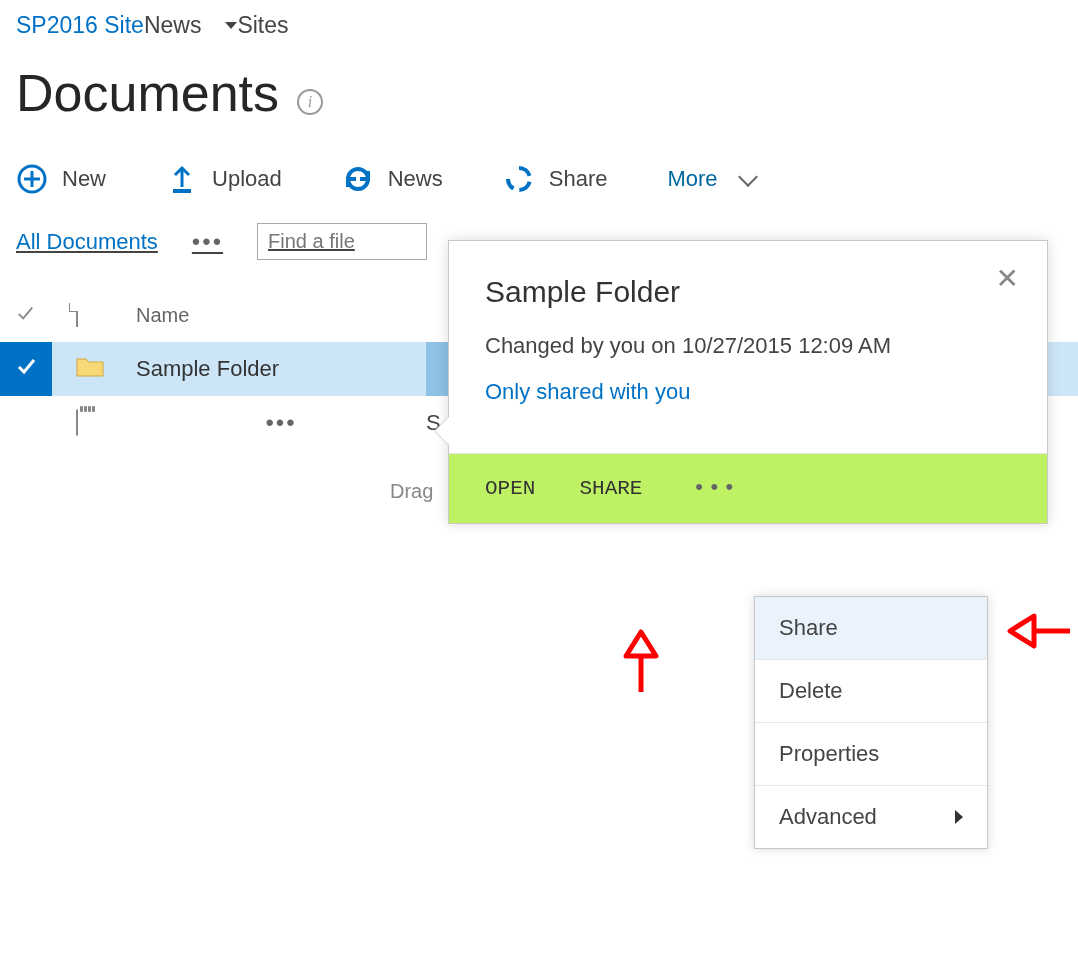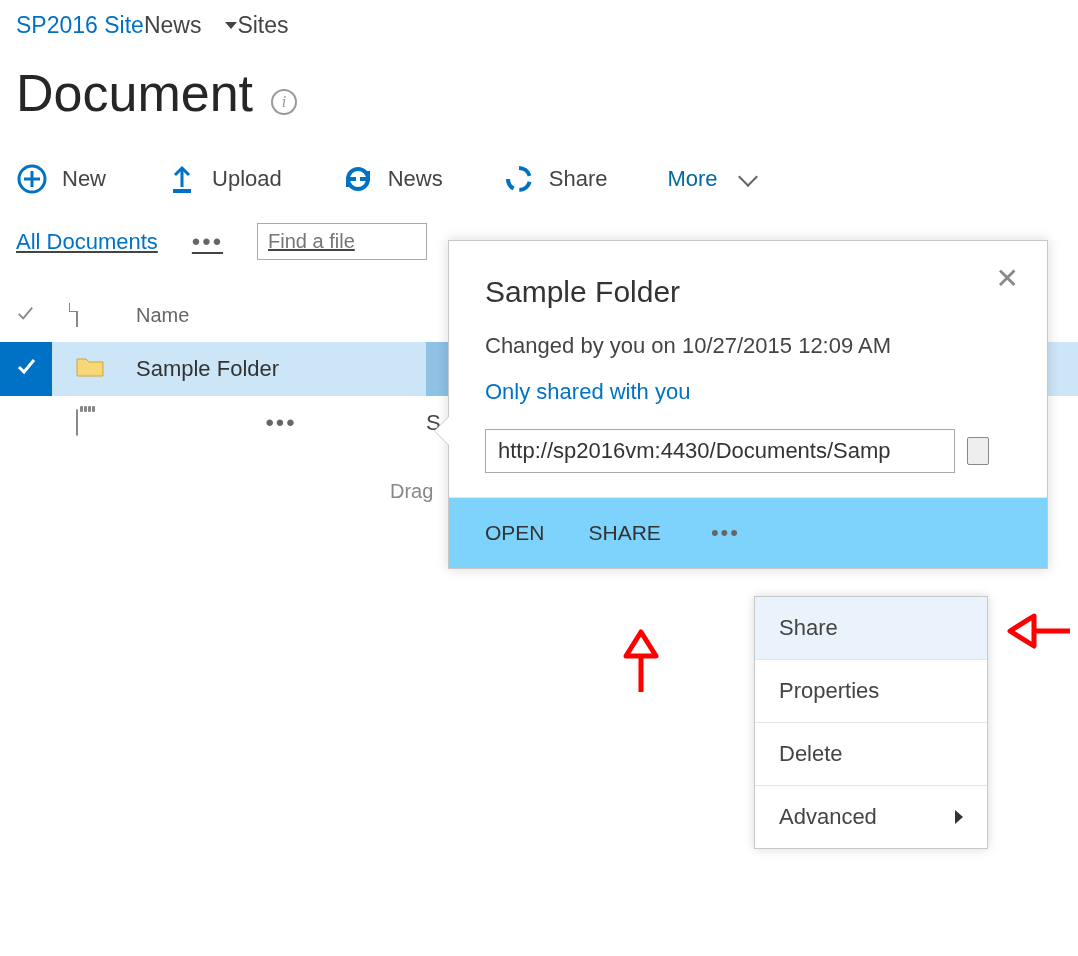--- a/index.html
+++ b/index.html
@@ -173,24 +173,24 @@
   .clip-icon {
     width:22px; height:28px; border:1px solid #888;
     position:relative; border-radius:2px; background:#eee;
   }
   .close-x {
     position:absolute; top:24px; right:28px;
     font-size:28px; color:#888; cursor:pointer; line-height:1;
     font-weight:400;
   }
   .callout-footer {
-    background:#7dd3fc; border-top:1px solid #e6e6e6;
+    background:#bef264; border-top:1px solid #e6e6e6;
     display:flex; align-items:center; gap:44px;
     padding: 22px 36px;
-    font-size: 21px; color:#333;
+    font-size: 21px; color:#333;font-family:Liberation Mono, monospace;
   }
   .callout-footer .dots { font-size:22px;}
   
   .submenu {
     position:absolute;
     left: 754px; top: 596px;
     width: 234px;
     background:#fff;
     border:1px solid #c8c8c8;
     box-shadow: 0 0 10px rgba(0,0,0,0.15);
@@ -222,21 +222,21 @@
 <div class="topnav">
   <span class="site">SP2016 Site</span>
   <span class="item news">
     <span>News</span>
     <span class="dropdown-triangle"></span>
   </span>
   <span class="item">Sites</span>
 </div>
 
 <div class="page-title-row">
-  <span class="page-title">Document</span>
+  <span class="page-title">Documents</span>
   <span class="info-icon">i</span>
 </div>
 
 <div class="toolbar">
   <div class="tb-item">
     <span class="tb-icon">
       <svg viewBox="0 0 32 32">
           <circle cx="16" cy="16" r="13" stroke="#0072c6" stroke-width="3" fill="none"></circle>
           <line x1="16" y1="8" x2="16" y2="24" stroke="#0072c6" stroke-width="3"></line>
           <line x1="8" y1="16" x2="24" y2="16" stroke="#0072c6" stroke-width="3"></line>
@@ -328,41 +328,37 @@
   <div class="drag-hint">Drag</div>
 </div>
 
 <div class="callout">
   <div class="callout-arrow"></div>
   <div class="callout-body">
     <span class="close-x">✕</span>
     <div class="callout-title">Sample Folder</div>
     <div class="callout-meta">Changed by you on 10/27/2015 12:09 AM</div>
     <div class="callout-link">Only shared with you</div>
-    <div class="url-row">
-      <input class="url-input" value="http://sp2016vm:4430/Documents/Samp" style="">
-      <span class="clip-icon"></span>
-    </div>
   </div>
   <div class="callout-footer">
     <span>OPEN</span>
     <span>SHARE</span>
     <span class="dots">•••</span>
   </div>
 </div>
 
 <div class="submenu">
   <div class="submenu-item hover">
       <span>Share</span>
     </div>
   <div class="submenu-item">
-      <span>Properties</span>
+      <span>Delete</span>
     </div>
   <div class="submenu-item">
-      <span>Delete</span>
+      <span>Properties</span>
     </div>
   <div class="submenu-item">
     <span>Advanced</span>
     <span class="sub-arrow"></span>
   </div>
 </div>
 
 <svg class="red-arrow" style="left:614px; top:626px;" width="54" height="70" viewBox="0 0 54 70">
   <path d="M27 66 L27 30 L12 30 L27 6 L42 30 L27 30" stroke="#ff0000" stroke-width="5" fill="none" stroke-linejoin="round"></path>
 </svg>

